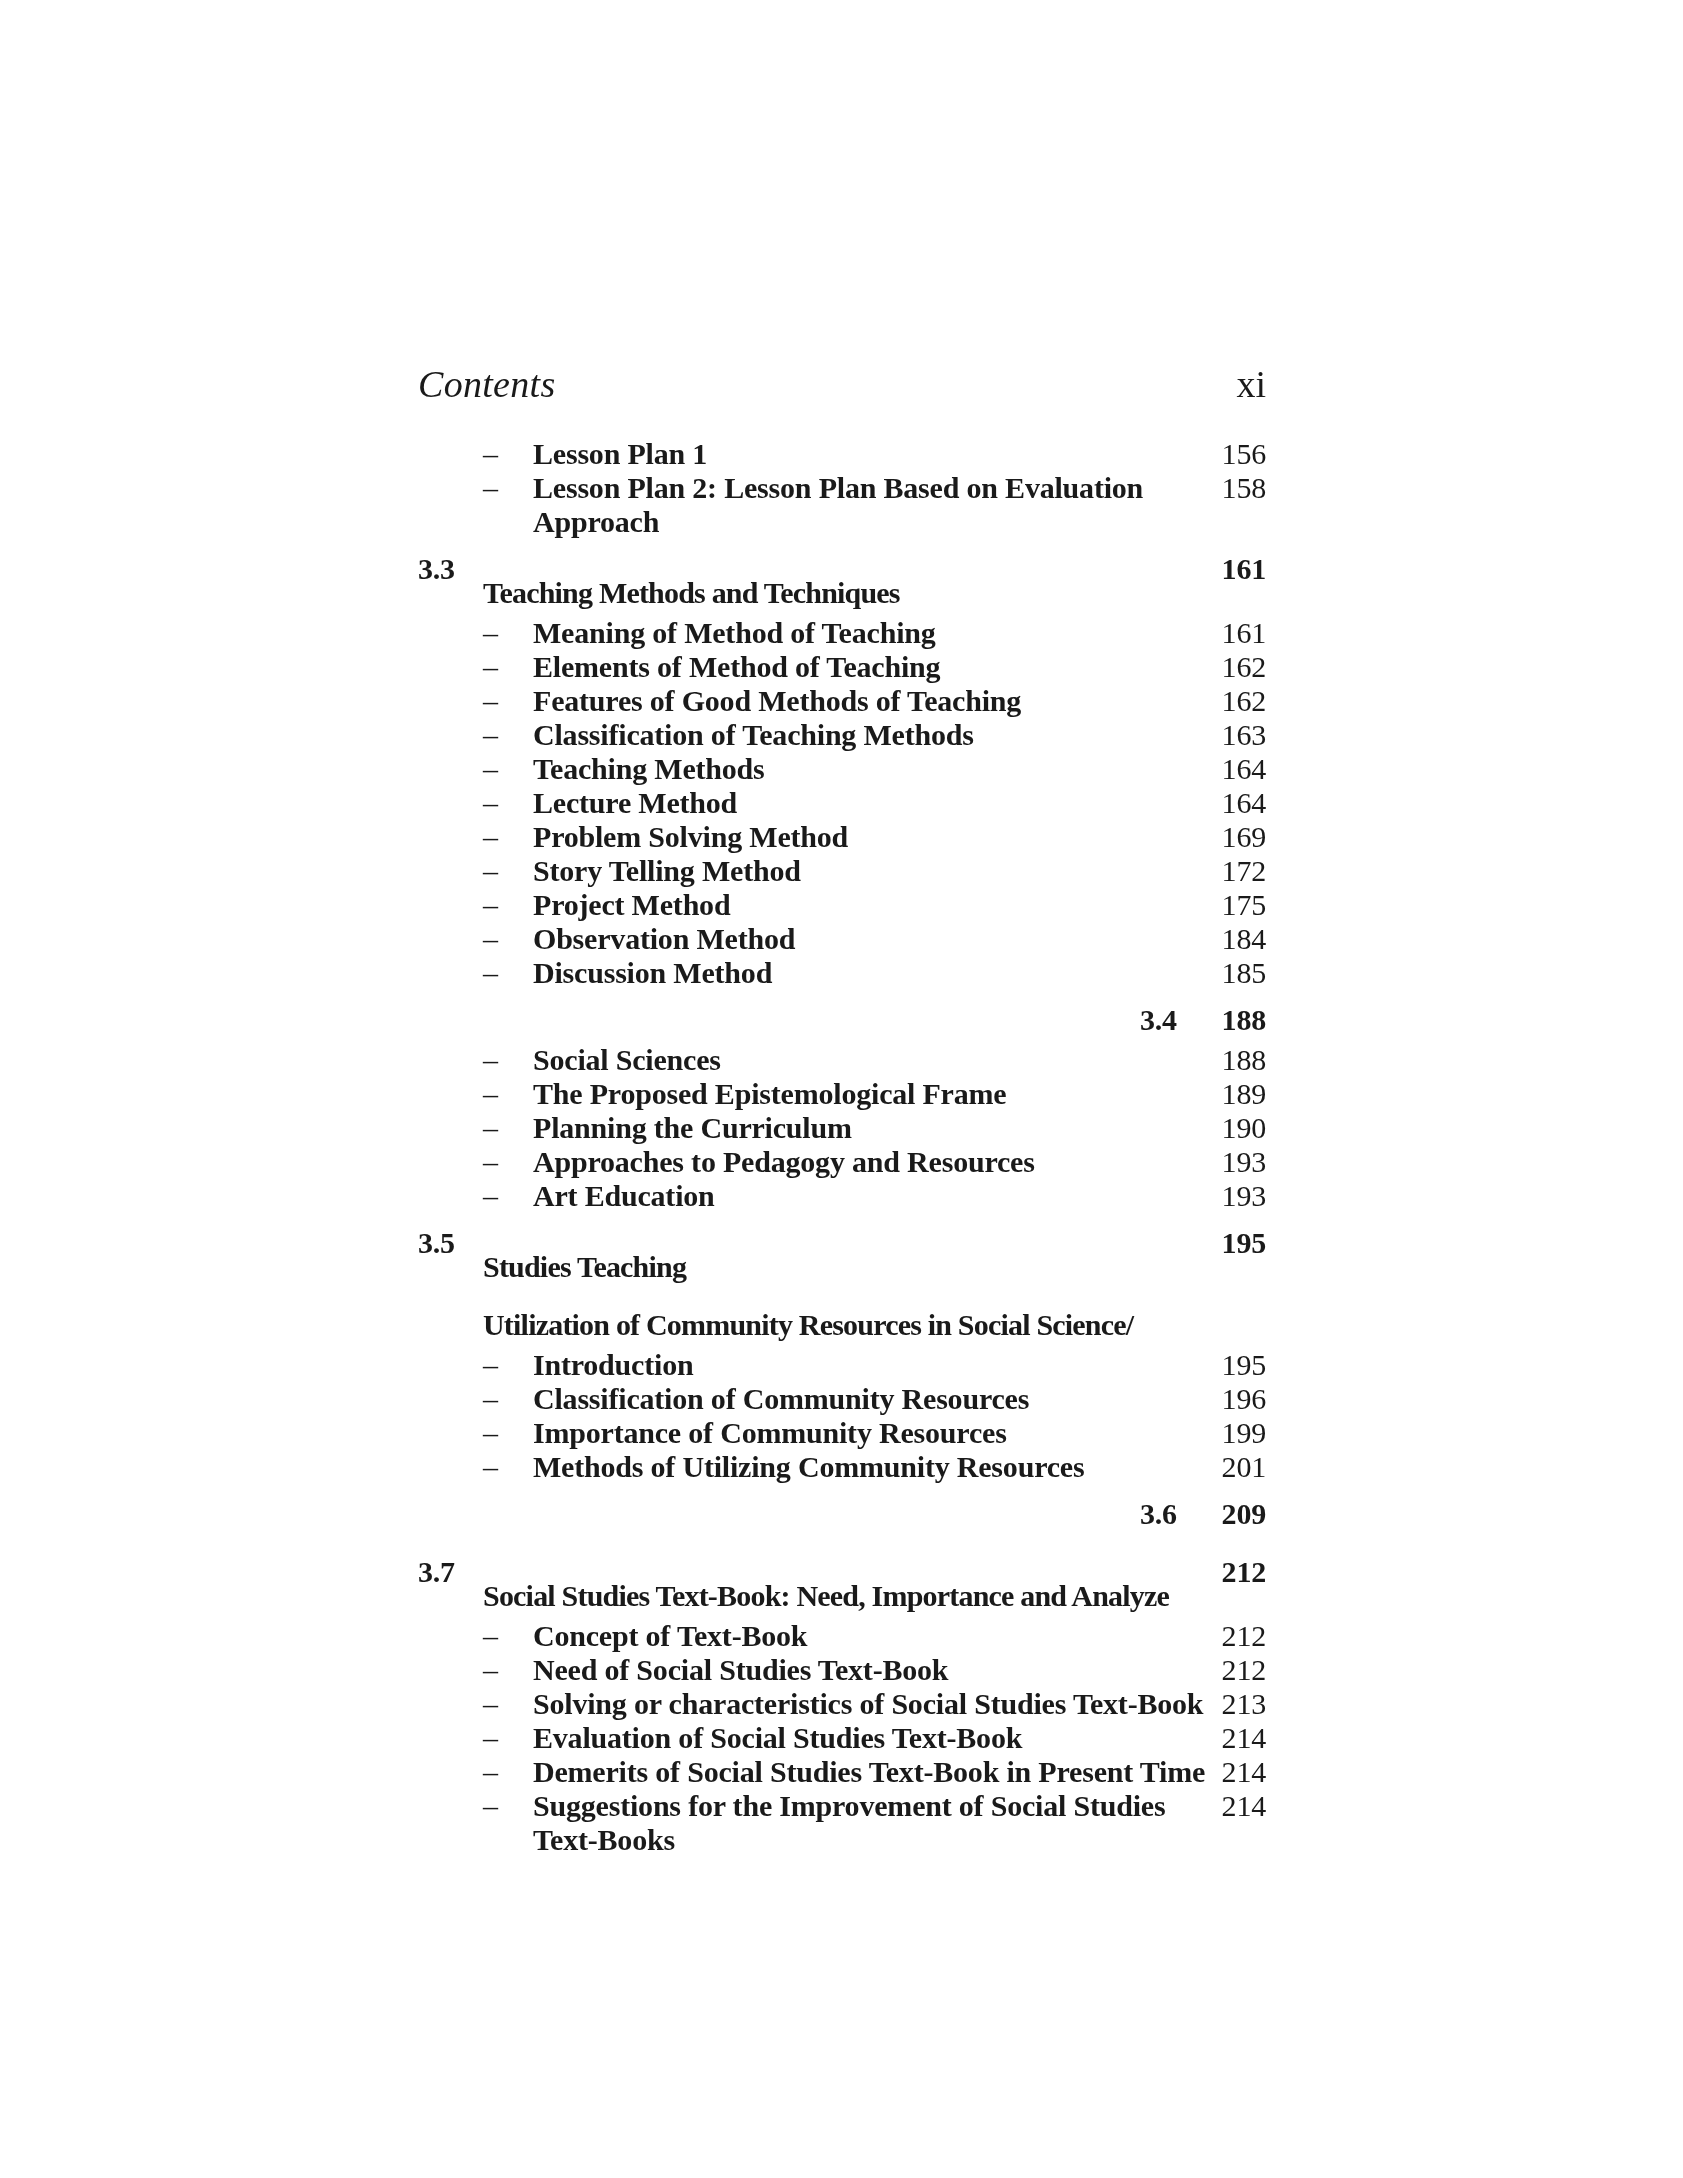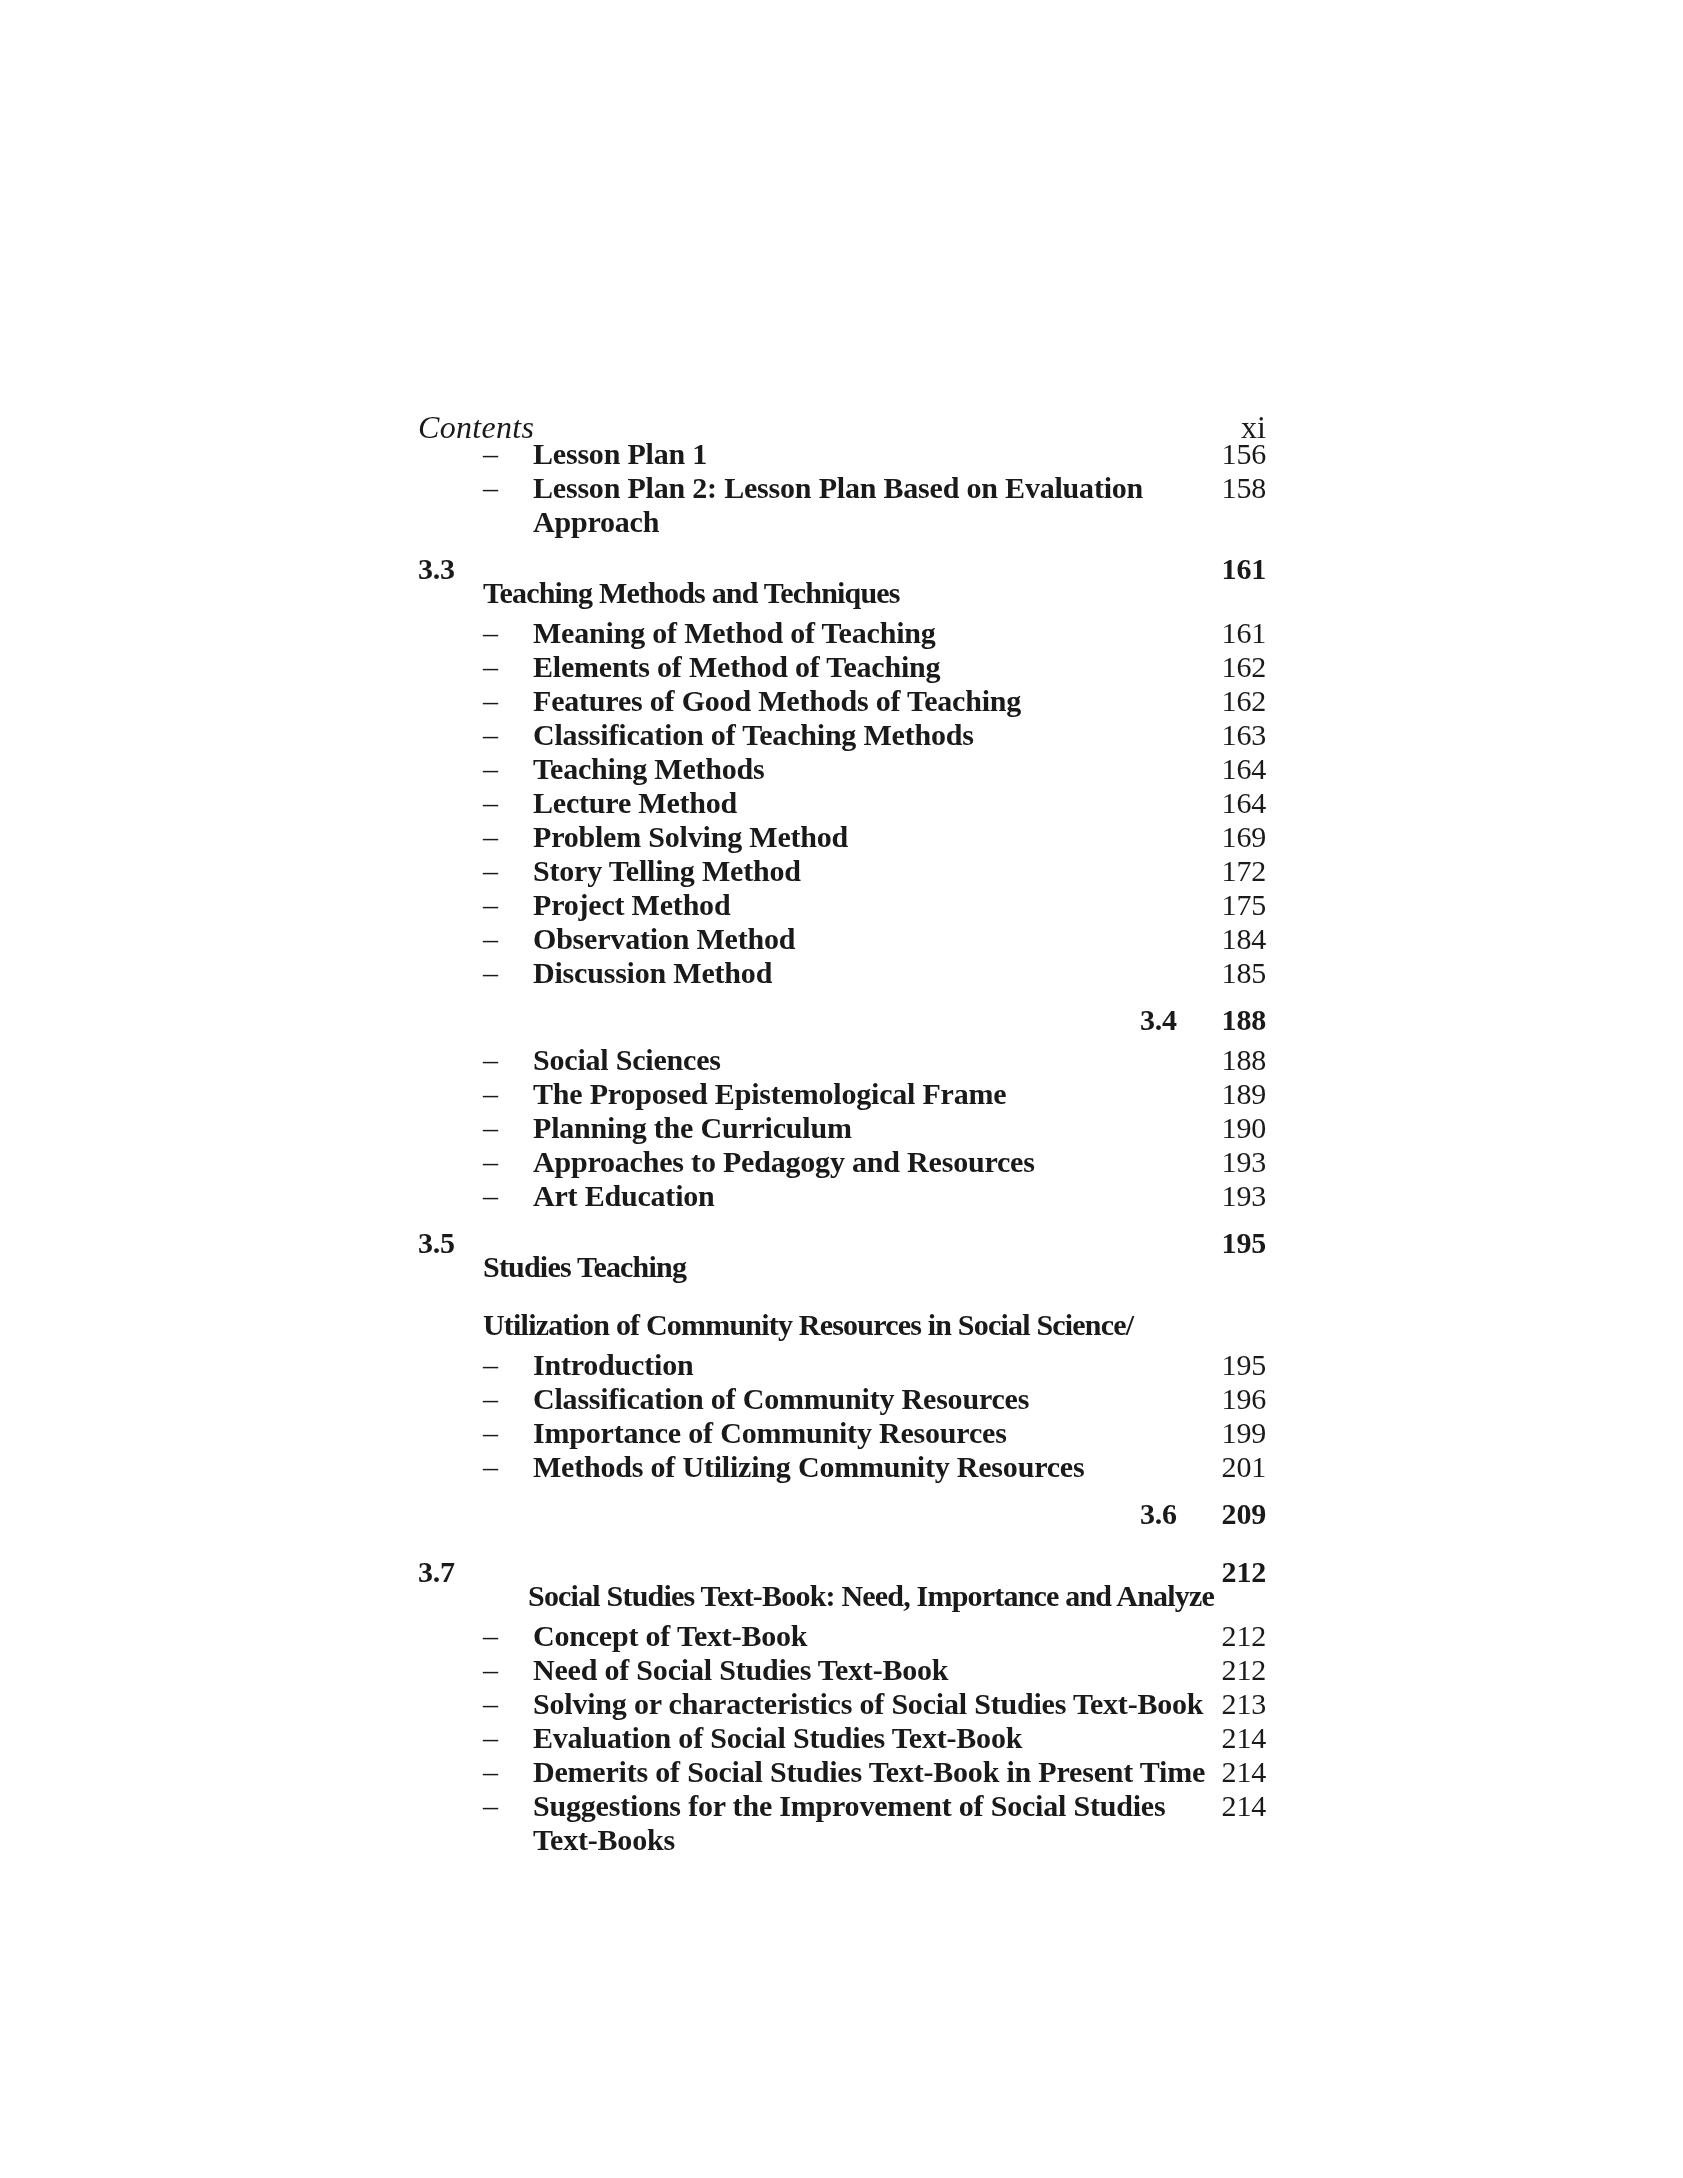--- a/index.html
+++ b/index.html
@@ -13,44 +13,43 @@
     overflow: hidden;
   }
   .running-header {
     position: absolute;
     left: 418px;
     top: 367px;
     width: 848px;
     display: flex;
     justify-content: space-between;
     align-items: flex-start;
-    font-size: 32px;
+    font-size: 38px;
     line-height: 34px;
-    margin-top: 43px;
   }
   .rh-title { font-style: italic; letter-spacing: 0.3px; }
   .toc {
     position: absolute;
     left: 418px;
     top: 437px;
     width: 848px;
     font-size: 30px;
     line-height: 34px;
     letter-spacing: -0.2px;
   }
   .row { display: flex; align-items: flex-start; }
   .col-num { flex: none; width: 65px; font-weight: bold; }
   .col-main { flex: 1 1 auto; min-width: 0; display: flex; align-items: flex-start; }
   .col-pg { flex: none; min-width: 61px; text-align: right; white-space: pre; }
   .dash { flex: none; width: 50px; }
   .lines { white-space: pre; }
   .line { display: block; font-weight: bold; }
   .section-row { font-weight: bold; margin-top: 13px; justify-content: flex-end; }
   .section-row .line { letter-spacing: -0.8px; margin-top: 24px; }
-  .section-row.extra { margin-top: 24px; gap: 45px; }
+  .section-row.extra { margin-top: 24px; }
   .items { margin-top: 6px; }
   .items.no-head { margin-top: 0; }
 </style>
 </head>
 <body>
 
 <div class="page">
   <div class="running-header">
     <span class="rh-title">Contents</span>
     <span class="rh-folio">xi</span>

